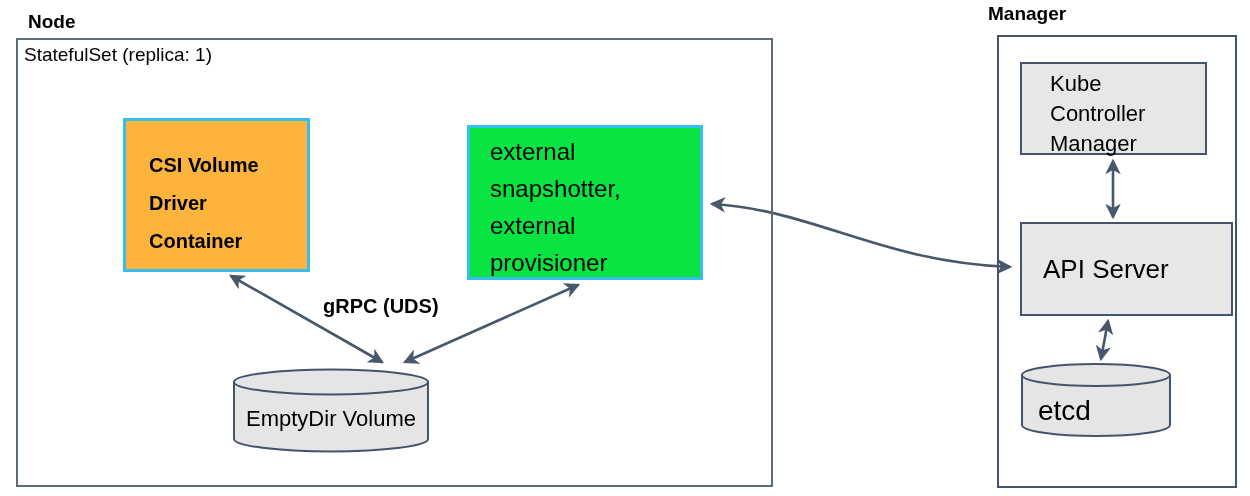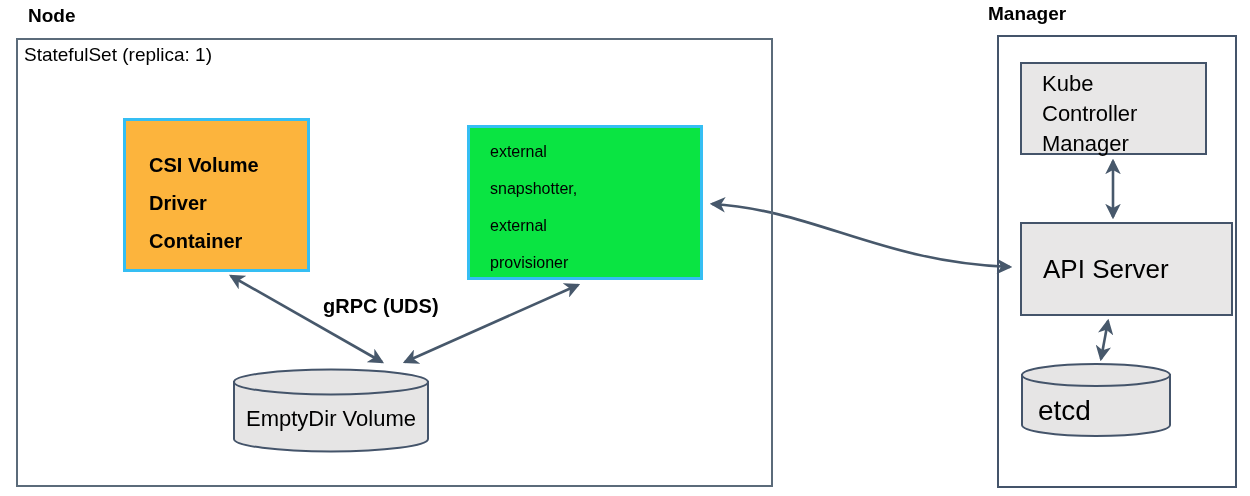--- a/index.html
+++ b/index.html
@@ -20,35 +20,35 @@
   .section-label{font-size:19px;font-weight:bold;line-height:1.1;}
   .outer-box{background:transparent;box-sizing:border-box;}
   .node-box{left:16px;top:38px;width:757px;height:449px;border:2px solid var(--node-box-border);}
   .master-box{left:997px;top:35px;width:240px;height:453px;border:2.5px solid var(--dark-border);}
   .ss-title{left:24px;top:44px;font-size:19px;font-weight:400;line-height:1.15;}
   .fill-box{box-sizing:border-box;white-space:pre-line;}
   .csi-box{left:123px;top:118px;width:187px;height:154px;background:var(--orange-fill);
            border:3px solid var(--cyan-border);font-size:20px;font-weight:600;
            line-height:38px;padding:25px 0 0 23px;}
   .ext-box{left:467px;top:125px;width:236px;height:155px;background:var(--green-fill);
-           border:3px solid var(--cyan-border);font-size:16px;font-weight:400;
+           border:3px solid var(--cyan-border);font-size:24px;font-weight:400;
            line-height:37px;padding:5px 0 0 20px;}
   .grey-box{background:var(--grey-fill);border:2px solid var(--dark-border);
             box-sizing:border-box;white-space:pre-line;}
-  .kcm-box{left:1020px;top:62px;width:187px;height:93px;font-size:22px;line-height:30px;padding:5px 0 0 20px;}
+  .kcm-box{left:1020px;top:62px;width:187px;height:93px;font-size:22px;line-height:30px;padding:5px 0 0 28px;}
   .api-box{left:1020px;top:222px;width:213px;height:94px;font-size:26px;
            display:flex;align-items:center;padding-left:21px;}
   .cyl{pointer-events:none;}
   .cyl svg{position:absolute;left:0;top:0;}
   .emptydir{left:232px;top:368px;width:198px;height:85px;}
   .emptydir-label{left:0;top:38px;width:100%;text-align:center;font-size:22px;}
   .etcd{left:1020px;top:363px;width:152px;height:74px;text-align:center;}
   .etcd-label{left:18px;top:32px;font-size:28px;}
   .grpc-label{left:323px;top:295px;font-size:20px;font-weight:bold;}
-  .node-label{left:28px;top:6px;}
+  .node-label{left:28px;top:12px;}
   .master-label{left:988px;top:4px;}
   svg.arrows{position:absolute;left:0;top:0;width:1250px;height:496px;pointer-events:none;}
   svg .conn{stroke:var(--slate-line);stroke-width:2.6;fill:none;}
   svg .head{fill:var(--slate-line);}
   .cyl-shape{fill:var(--cyl-fill);stroke:var(--dark-border);stroke-width:2;}
 </style>
 </head>
 <body>
 
 <div class="canvas">

